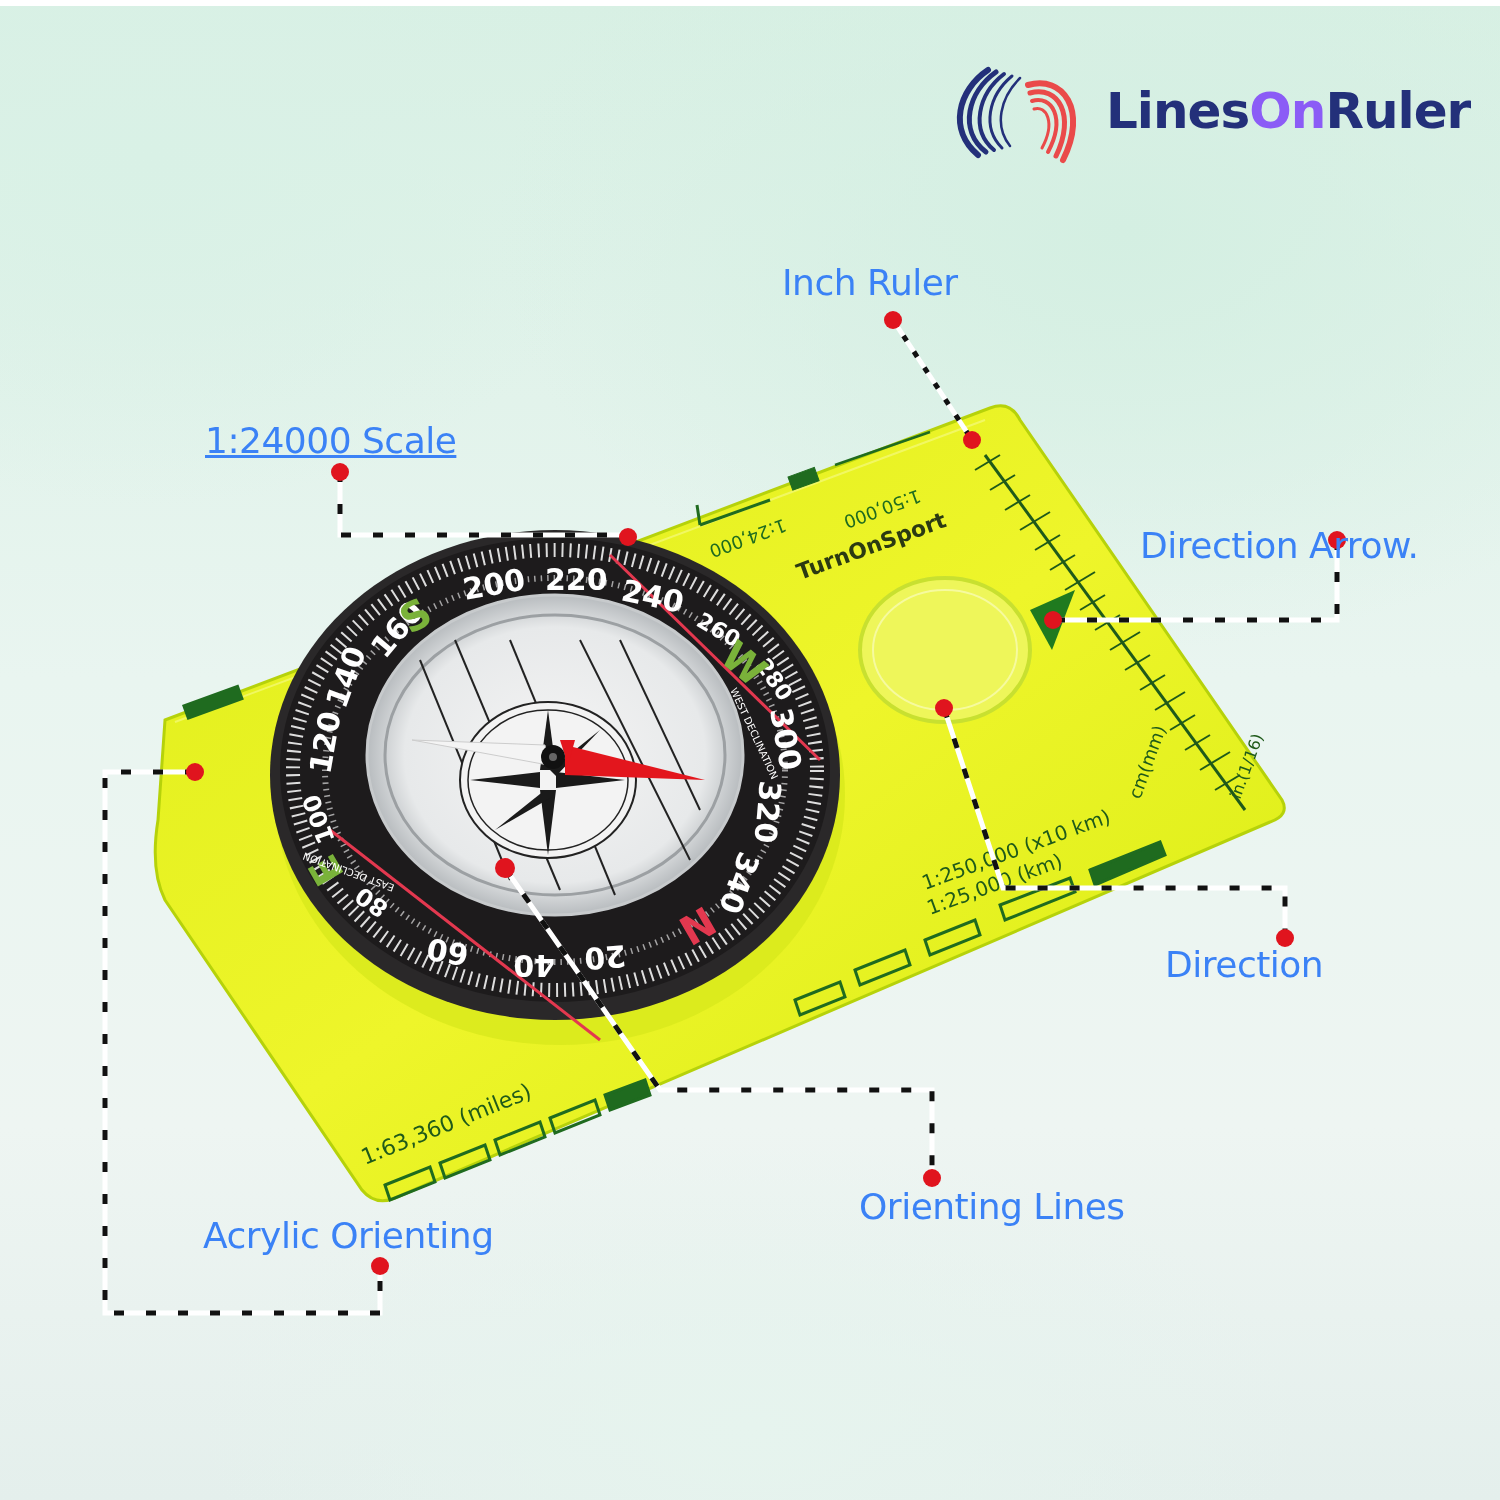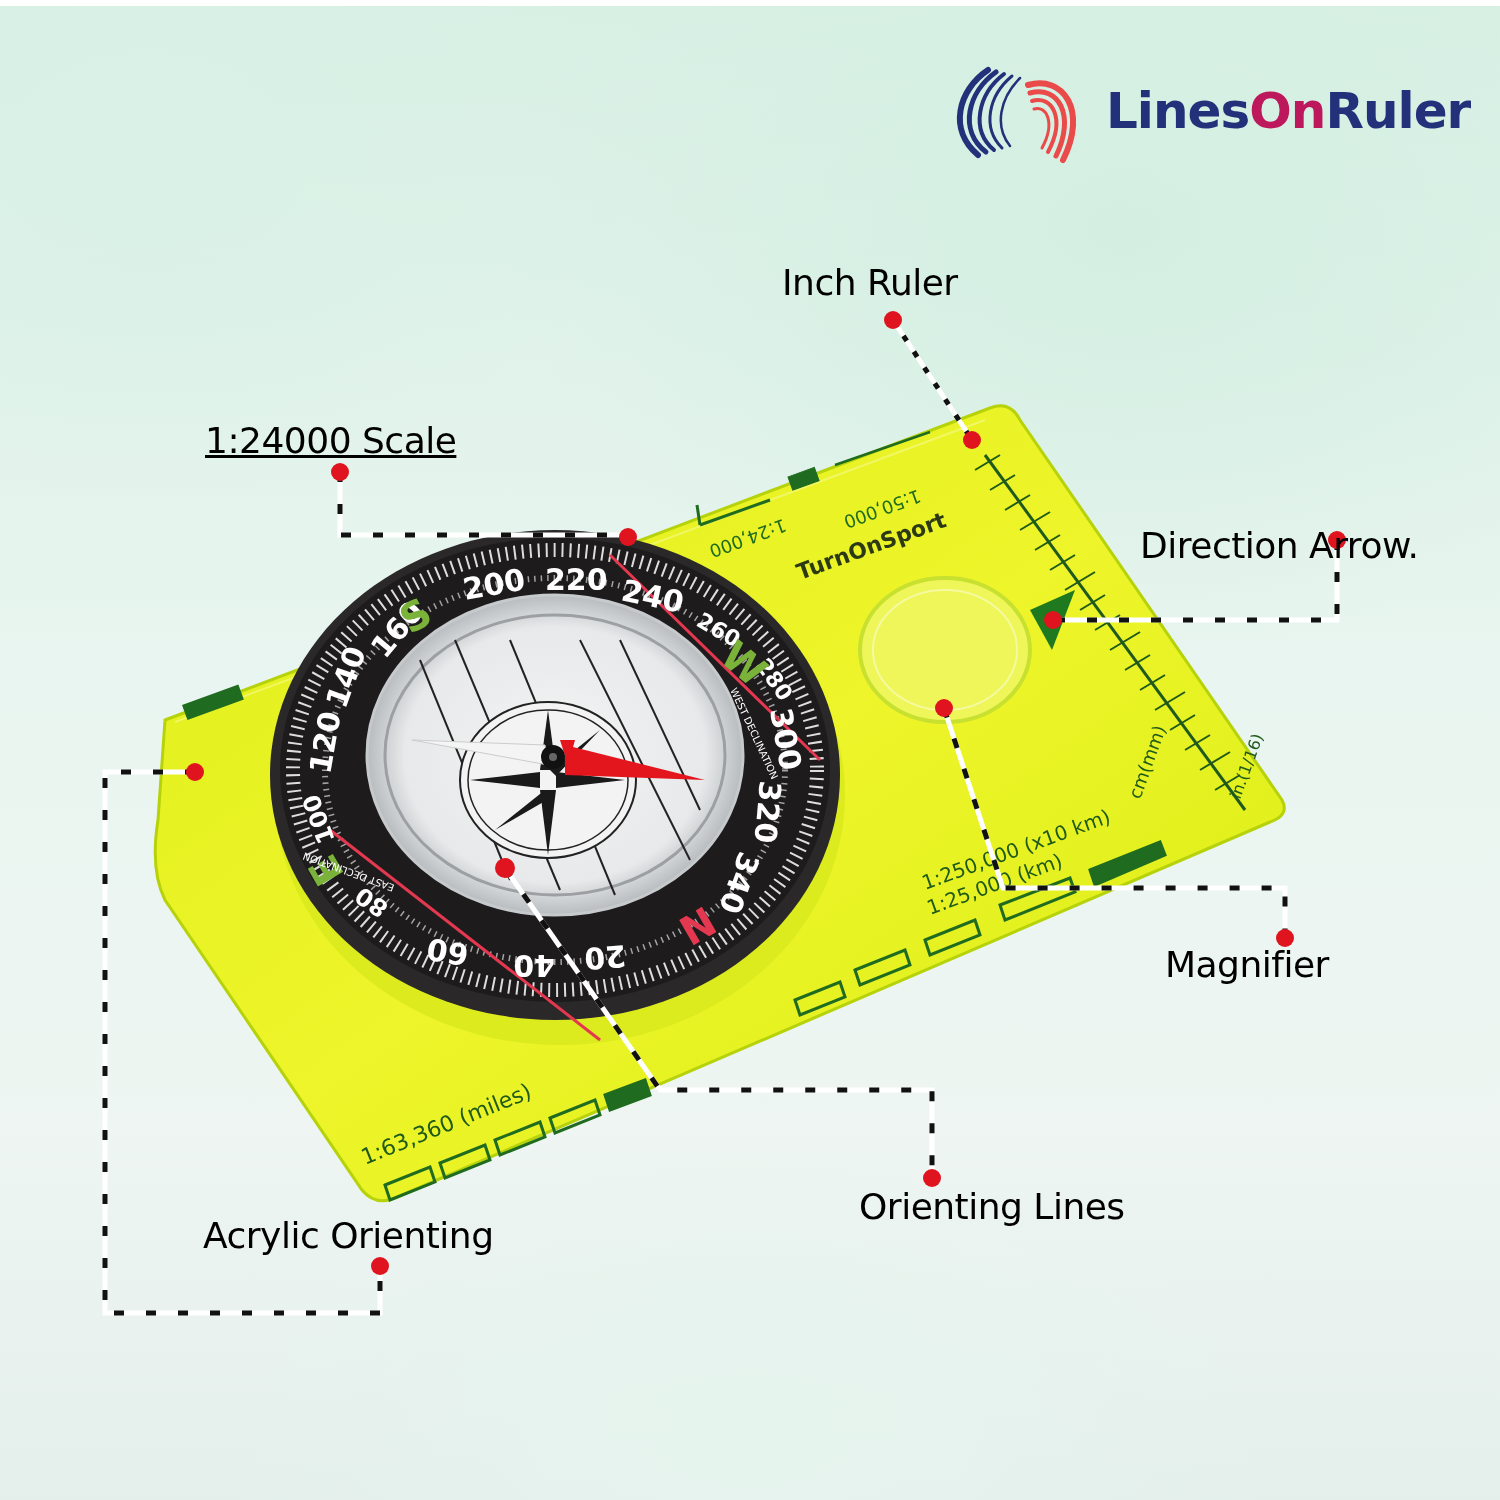--- a/index.html
+++ b/index.html
@@ -14,25 +14,25 @@
       radial-gradient(ellipse 900px 600px at 75% 15%, #d4efe2 0%, rgba(212,239,226,0) 70%),
       radial-gradient(ellipse 700px 500px at 10% 10%, #d9f1e6 0%, rgba(217,241,230,0) 70%),
       radial-gradient(ellipse 800px 400px at 50% 95%, #e6f4ee 0%, rgba(230,244,238,0) 70%),
       linear-gradient(180deg, #d8f0e4 0%, #e9f5f0 45%, #eef5f2 75%, #e4efec 100%);
   }
   .logo { position: absolute; left: 948px; top: 60px; width: 470px; height: 110px; }
   .logo-text {
     position: absolute; left: 158px; top: 22px; font-size: 50px; font-weight: bold;
     letter-spacing: -1px; color: #23307a; font-family: "DejaVu Sans", sans-serif;
   }
-  .logo-text .on { color: #be185d; }
+  .logo-text .on { color: #8b5cf6; }
 
   .callout {
     position: absolute; font-family: "DejaVu Sans", sans-serif;
-    font-size: 36px; color: #000000; white-space: nowrap; letter-spacing: -0.5px;
+    font-size: 36px; color: #3b82f6; white-space: nowrap; letter-spacing: -0.5px;
   }
   .scene { position: absolute; left: 0; top: 0; width: 1500px; height: 1500px; }
   svg text { font-family: "DejaVu Sans", sans-serif; }
 </style>
 </head>
 <body>
 
 <div class="bg"></div>
 
 <div class="logo">
@@ -238,15 +238,15 @@
     <circle cx="505" cy="868" r="10"></circle>
     <circle cx="932" cy="1178" r="9"></circle>
     <circle cx="195" cy="772" r="9"></circle>
     <circle cx="380" cy="1266" r="9"></circle>
   </g>
 </svg>
 
 <div class="callout" style="left:782px;top:262px;">Inch Ruler</div>
 <div class="callout" style="left:205px;top:420px;text-decoration:underline;">1:24000 Scale</div>
 <div class="callout" style="left:1140px;top:493px;margin-top:32px;">Direction Arrow.</div>
-<div class="callout" style="left:1165px;top:944px;">Magnifier</div>
+<div class="callout" style="left:1165px;top:944px;">Direction</div>
 <div class="callout" style="left:813px;top:1186px;margin-left:46px;">Orienting Lines</div>
 <div class="callout" style="left:203px;top:1215px;">Acrylic Orienting</div>
 
 </body></html>

